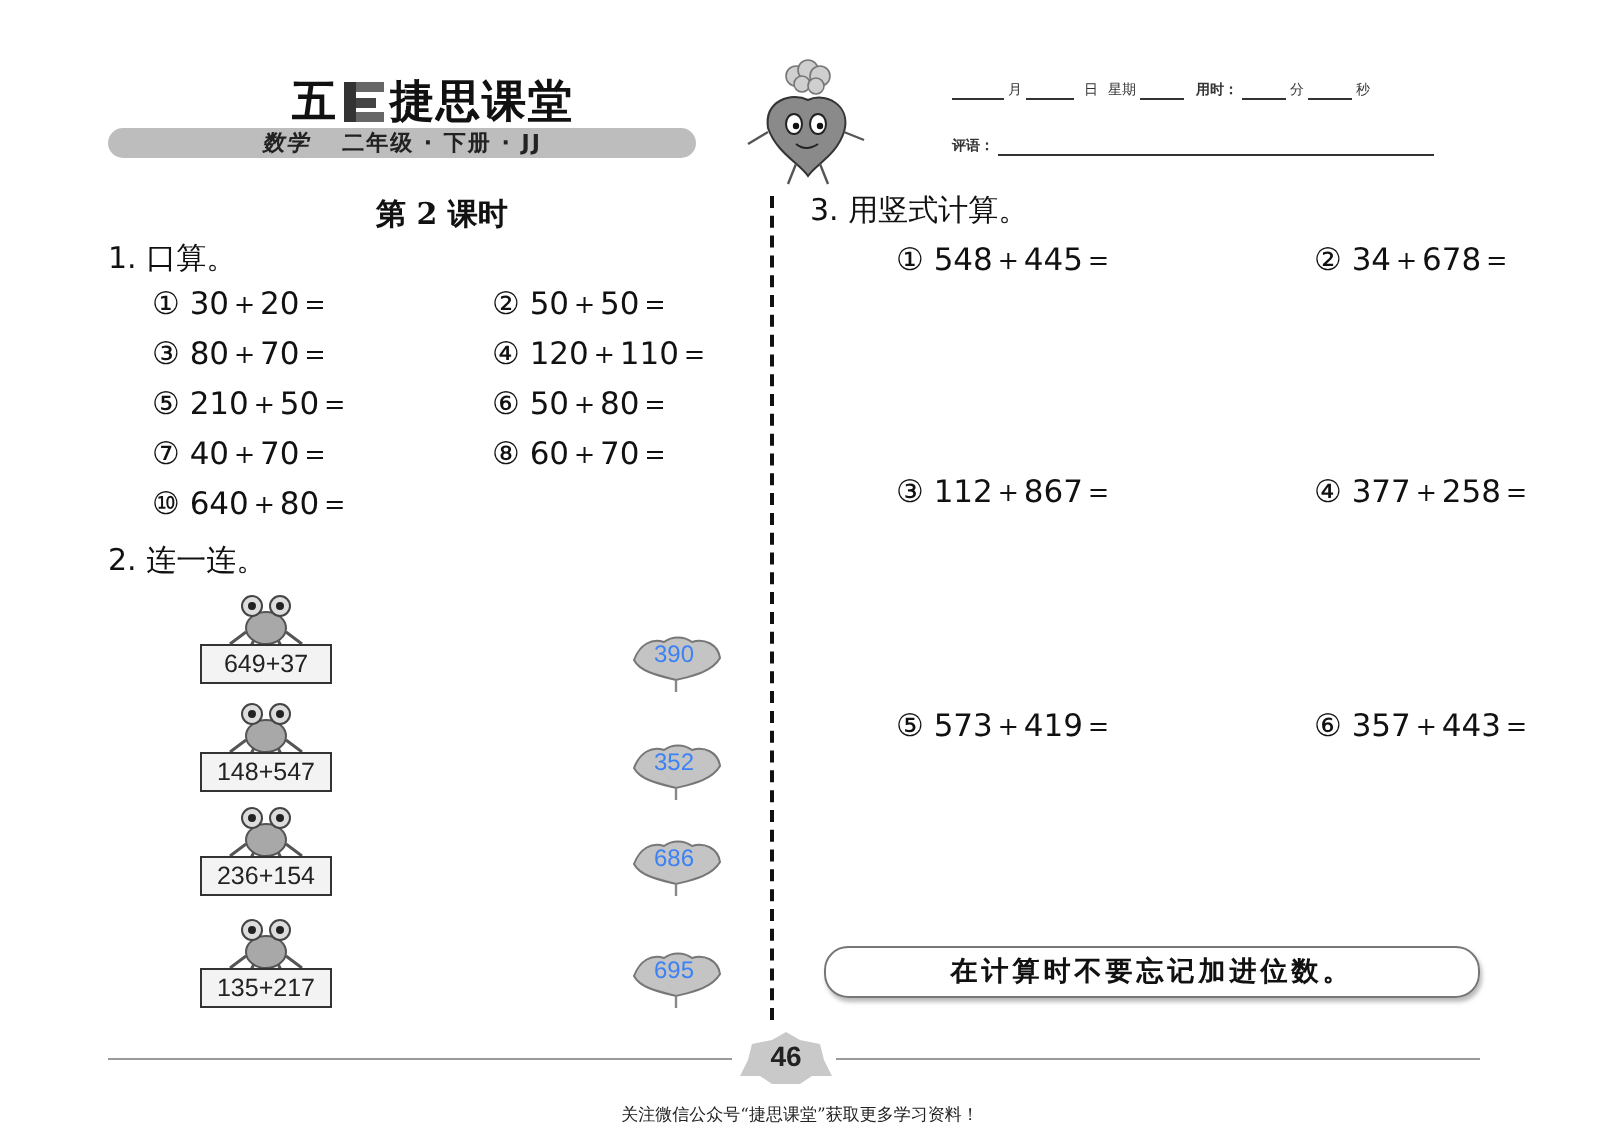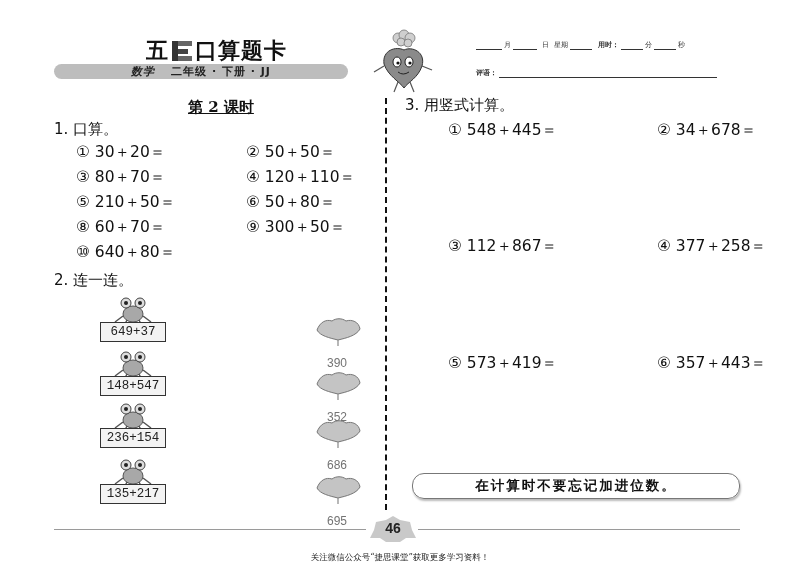--- a/index.html
+++ b/index.html
@@ -42,47 +42,46 @@
   .comment-line {
     left: 476px; top: 68px; font-size: 7px; color: #333;
     display: flex; align-items: flex-end; white-space: nowrap;
   }
   .comment-line .blank { display: inline-block; border-bottom: 1px solid #333; width: 218px; height: 8px; margin-left: 2px; }
 
   
   .lesson-title {
     left: 188px; top: 98px; font-size: 15px; font-weight: bold;
     font-family: "DejaVu Serif", serif;
-    text-decoration: underline;
   }
   .q-title { font-size: 15px; }
   .q1-title { left: 54px; top: 120px; }
   .q2-title { left: 54px; top: 271px; }
   .q3-title { left: 405px; top: 96px; }
 
   .mental-grid {
     left: 76px; top: 142px; width: 290px;
     display: grid; grid-template-columns: 170px 120px; row-gap: 5px;
   }
   .mental-grid .item { font-size: 15.5px; height: 20px; line-height: 20px; white-space: nowrap; }
   .frog {
     position: absolute; left: 0; width: 72px; height: 48px;
   }
   .frog svg { position: absolute; left: 14px; top: 0; }
   .frog .label {
     position: absolute; left: 3px; top: 26px; width: 64px; height: 18px;
     border: 1px solid #333; background: #f3f3f3;
     font-size: 12.5px; line-height: 18px; text-align: center; color: #222;
-    font-family: Liberation Mono, monospace;
+    font-family: Liberation Sans, sans-serif;
   }
   .leaf { position: absolute; left: 314px; width: 48px; height: 30px; }
   .leaf svg { position: absolute; left: 0; top: 0; }
   .leaf .num {
     position: absolute; left: 0; top: 4px; width: 46px; text-align: center;
-    font-size: 12px; color: #737373; font-family: "Liberation Sans", sans-serif; margin-top: 36px;
+    font-size: 12px; color: #3b82f6; font-family: "Liberation Sans", sans-serif;
   }
 
   
   .divider {
     left: 385px; top: 98px; width: 0; height: 412px;
     border-left: 2px dashed #111;
   }
 
   
   .vertical-grid {
@@ -124,21 +123,21 @@
 <body>
 
 <div class="abs brand">
   <span class="five">五</span>
   <span class="e-logo">
     <span class="b1"></span>
       <span class="b2"></span>
       <span class="b3"></span>
       <span class="bar"></span>
   </span>
-  <span>口算题卡</span>
+  <span>捷思课堂</span>
 </div>
 
 <div class="abs subject-bar">
   <span class="subj">数学</span>
   <span>二年级 · 下册 · JJ</span>
 </div>
 
 <div class="abs mascot">
   <svg width="70" height="70" viewBox="0 0 70 70">
     <g fill="#cfcfcf" stroke="#777" stroke-width="0.8">
@@ -184,22 +183,22 @@
 
 <div class="abs q-title q1-title">1. 口算。</div>
 
 <div class="abs mental-grid">
   <div class="item">① 30＋20＝</div>
   <div class="item">② 50＋50＝</div>
   <div class="item">③ 80＋70＝</div>
   <div class="item">④ 120＋110＝</div>
   <div class="item">⑤ 210＋50＝</div>
   <div class="item">⑥ 50＋80＝</div>
+  <div class="item">⑦ 40＋70＝</div>
   <div class="item">⑧ 60＋70＝</div>
-  <div class="item">⑨ 300＋50＝</div>
   <div class="item">⑩ 640＋80＝</div>
 </div>
 
 <div class="abs q-title q2-title">2. 连一连。</div>
 
 <div class="abs frog" style="left:97px;top:296px">
   <svg width="44" height="28" viewBox="0 0 44 28">
     <ellipse cx="22" cy="18" rx="10" ry="8" fill="#a8a8a8" stroke="#555"></ellipse>
     <circle cx="15" cy="7" r="5" fill="#ddd" stroke="#444"></circle>
       <circle cx="29" cy="7" r="5" fill="#ddd" stroke="#444"></circle>

